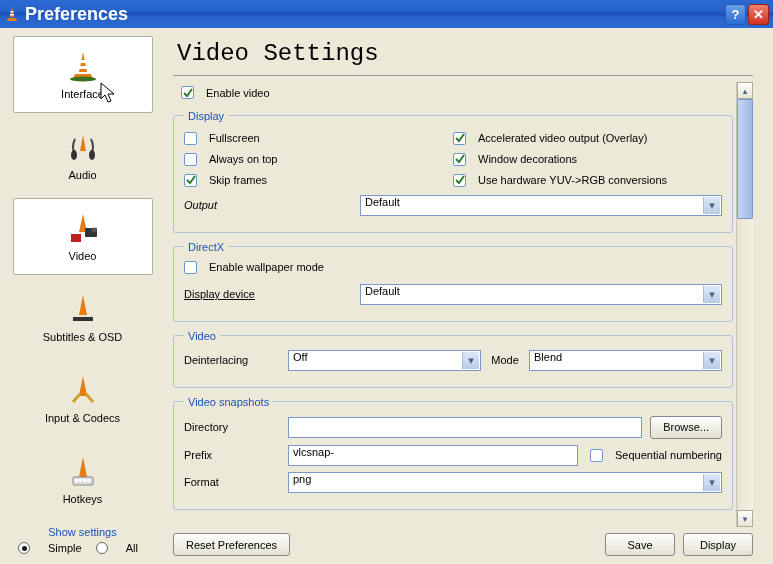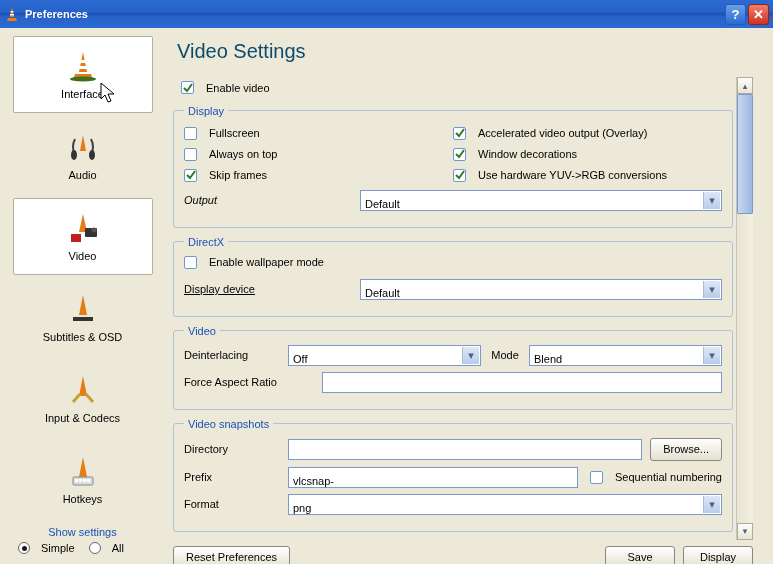--- a/index.html
+++ b/index.html
@@ -1,42 +1,42 @@
 <!DOCTYPE html>
 <html><head>
 <meta charset="utf-8">
 <style>
   * { box-sizing: border-box; margin: 0; padding: 0; font-family: Tahoma, Arial, sans-serif; font-size: 11px; }
   body { background: #ece9d8; width: 773px; height: 564px; overflow: hidden; }
 
   
   .titlebar { height: 28px; background: linear-gradient(180deg, #2a6ad3 0%, #2862c9 40%, #1a4fb8 50%, #2862c9 60%, #2a6ad3 100%); display: flex; align-items: center; padding: 0 4px; color: #fff; }
   .titlebar .app-icon { width: 16px; height: 16px; margin-right: 5px; }
-  .titlebar .title { font-weight: bold; font-size: 11px; flex: 1; }
+  .titlebar .title { font-weight: bold; font-size: 18px; flex: 1; }
   .titlebar .winbtn { width: 21px; height: 21px; margin-left: 2px; border-radius: 3px; display: flex; align-items: center; justify-content: center; cursor: pointer; }
   .titlebar .help { background: linear-gradient(180deg, #6aa0e8, #2a6ad3); border: 1px solid #255bb3; color: #fff; font-weight: bold; font-size: 13px; }
   .titlebar .close { background: linear-gradient(180deg, #f08070, #d03020); border: 1px solid #a02010; color: #fff; font-weight: bold; font-size: 13px; }
 
   
   .main { display: flex; height: 536px; }
   .sidebar { width: 165px; padding: 8px 6px 6px 6px; display: flex; flex-direction: column; background: #ece9d8; }
   .sidebar .category { width: 140px; height: 78px; margin: 0 auto 4px auto; display: flex; flex-direction: column; align-items: center; justify-content: center; cursor: pointer; border: 1px solid transparent; border-radius: 2px; }
   .sidebar .category.selected, .sidebar .category.hover { background: #fff; border: 1px solid #b0b0a0; }
   .sidebar .category .cat-icon { width: 32px; height: 32px; margin-bottom: 6px; }
   .sidebar .category .cat-label { text-align: center; }
   .spacer { flex: 1; }
   .show-settings { padding: 4px 6px; }
   .show-settings .heading { color: #1a4fb8; text-align: center; margin-bottom: 4px; }
   .show-settings .radios { display: flex; gap: 14px; padding-left: 6px; }
-  .radio { display: flex; align-items: center; gap: 11px; cursor: pointer; }
+  .radio { display: flex; align-items: center; gap: 18px; cursor: pointer; }
   .radio-dot { width: 12px; height: 12px; border: 1px solid #666; border-radius: 50%; display: inline-flex; align-items: center; justify-content: center; background: #fff; }
   .radio-dot.on::after { content: ""; width: 5px; height: 5px; background: #1a1a1a; border-radius: 50%; display: block; }
 
   .content { flex: 1; display: flex; flex-direction: column; padding: 8px 20px 8px 8px; position: relative; }
-  .page-title { font-size: 20px; font-weight: normal; color: #0c4a6e; margin: 4px 0 8px 4px; }
+  .page-title { font-size: 24px; font-weight: normal; color: #000000; margin: 4px 0 8px 4px; font-family: Liberation Mono, monospace; }
   .page-title-underline { height: 1px; background: #999; margin-bottom: 6px; }
 
   .scroll-area { flex: 1; position: relative; padding-right: 20px; }
   .scrollbar { position: absolute; right: 0; top: 0; bottom: 0; width: 17px; background: #ece9d8; border-left: 1px solid #c8c4b4; }
   .scrollbar .arrow { height: 17px; background: linear-gradient(180deg,#fdfdfb,#e8e4d4); border: 1px solid #b0ac9c; display: flex; align-items: center; justify-content: center; font-size: 9px; cursor: pointer; color: #4d6185;}
   .scrollbar .track { position: absolute; top: 17px; bottom: 17px; left: 0; right: 0; background: linear-gradient(90deg,#e8e4d4,#f4f0e0); }
   .scrollbar .thumb { position: absolute; top: 0; height: 120px; left: 0; right: 0; background: linear-gradient(90deg,#c8d8f0,#9cb8e0); border: 1px solid #7b99cc; border-radius: 1px; cursor: pointer; }
   .scrollbar .arrow.down { position: absolute; bottom: 0; left:0; right:0;}
 
   .checkbox { display: inline-flex; align-items: center; gap: 12px; cursor: pointer; }
@@ -48,21 +48,21 @@
   fieldset.group { border: 1px solid #b0c0d8; border-radius: 3px; margin: 0 0 8px 0; padding: 8px 10px 10px 10px; background: #ece9d8; }
   fieldset.group legend { color: #1a4fb8; padding: 0 4px; font-size: 11px; }
 
   .row { display: flex; align-items: center; margin-bottom: 6px; gap: 8px; }
   .row-label { width: 96px; }
   .row-label-wide { width: 130px; }
 
   .two-col { display: flex; }
   .two-col .col { flex: 1; display: flex; flex-direction: column; gap: 8px; padding: 2px 0; }
 
-  .select, .input { height: 21px; border: 1px solid #7b99cc; background: #fff; display: flex; align-items: flex-end; padding: 0 4px; position: relative; font-size: 11px; }
+  .select, .input { height: 21px; border: 1px solid #7b99cc; background: #fff; display: flex; align-items: flex-start; padding: 0 4px; position: relative; font-size: 11px; }
   .select .sel-arrow { position: absolute; right: 1px; top: 1px; bottom: 1px; width: 17px; background: linear-gradient(180deg,#dde8f7,#b8cce8); border-left: 1px solid #a8bcd8; display: flex; align-items: center; justify-content: center; cursor: pointer; color: #4d6185; }
   .input { cursor: text; }
 
   .button { height: 23px; padding: 0 12px; background: linear-gradient(180deg,#fefefe,#e4e1d0); border: 1px solid #888; border-radius: 3px; cursor: pointer; display: inline-flex; align-items: center; }
 
   .footer { display: flex; padding: 6px 0 0 0; gap: 8px; }
   .footer .push { flex: 1; }
 
   .enable-row { margin: 4px 0 10px 8px; }
 
@@ -266,24 +266,20 @@
           <div class="select" style="flex:1;">
             <span>Off</span>
             <span class="sel-arrow">▾</span>
           </div>
           <span style="width:32px; text-align:center;">Mode</span>
           <div class="select" style="flex:1;">
             <span>Blend</span>
             <span class="sel-arrow">▾</span>
           </div>
         </div>
-        <div class="row">
-          <span class="row-label-wide">Force Aspect Ratio</span>
-          <div class="input" style="flex:1;"></div>
-        </div>
       </fieldset>
 
       <fieldset class="group">
         <legend>Video snapshots</legend>
         <div class="row">
           <span class="row-label">Directory</span>
           <div class="input" style="flex:1;"></div>
           <div class="button">
               <span>Browse...</span>
             </div>

